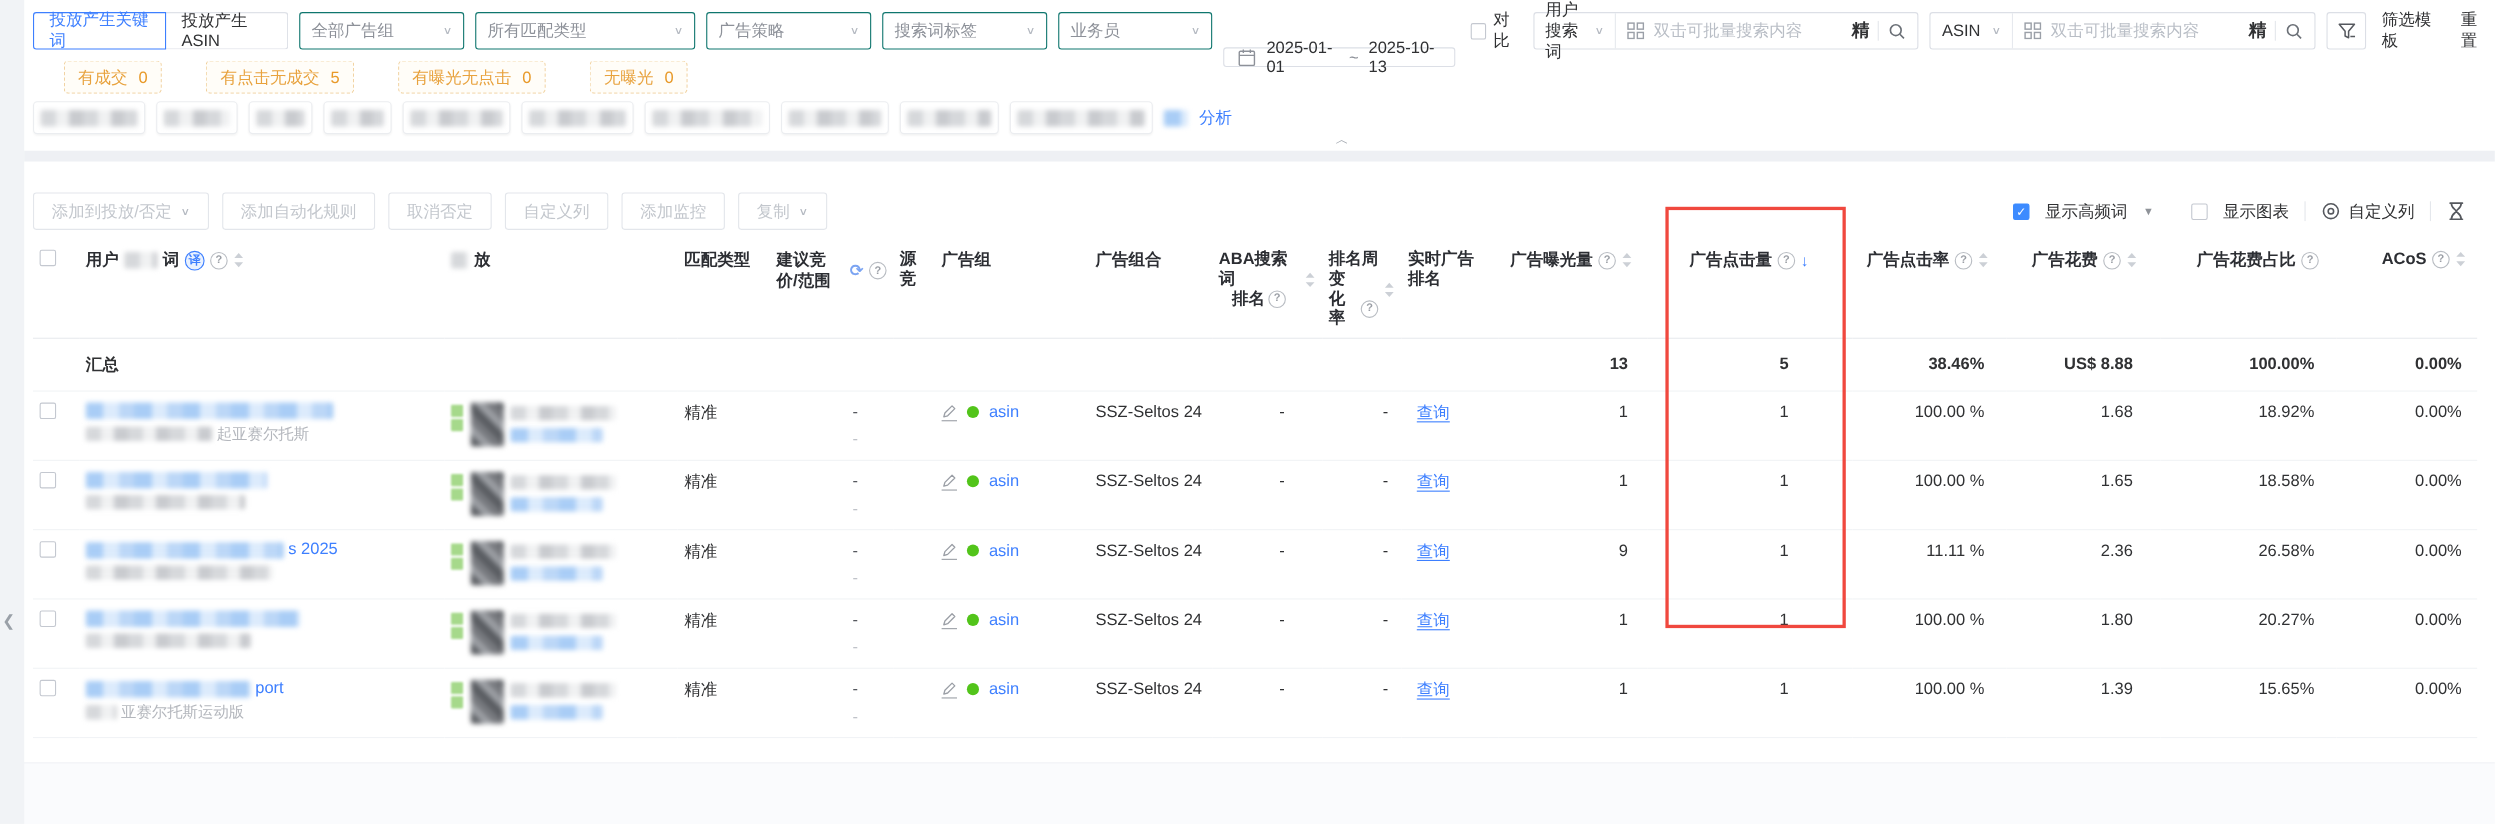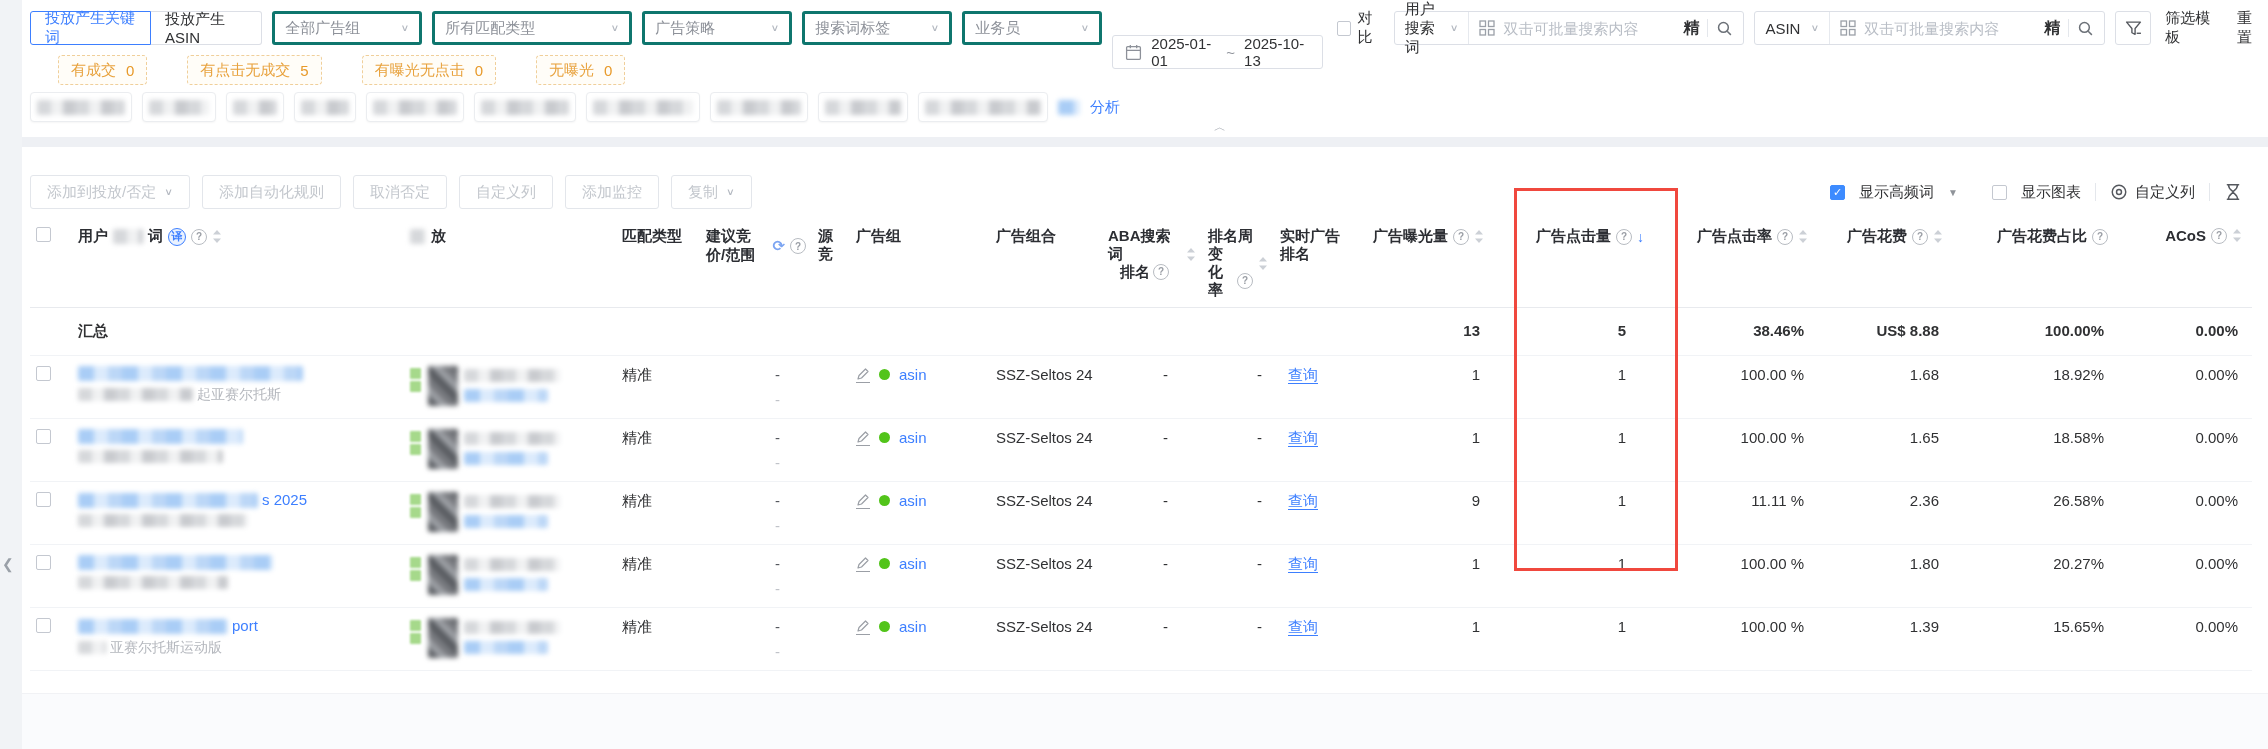--- a/index.html
+++ b/index.html
@@ -12,23 +12,23 @@
   
   .fbar { padding:10px 0 0 8px; background:#fff; }
   .frow { display:flex; align-items:center; gap:10px; }
   .frow1 { height:36px; }
   .tabgrp { display:flex; }
   .tab { height:34px; padding:0 14px; display:flex; align-items:center; font-size:15px;
     border:1px solid #dcdfe6; background:#fff; cursor:pointer; }
   .tab.active { border:1px solid #3d7fff; color:#3d7fff; border-radius:3px 0 0 3px; z-index:2; }
   .tab.plain { border-left:none; border-radius:0 3px 3px 0; color:#303133; }
   .sel { height:34px; min-width:150px; padding:0 10px; display:flex; align-items:center; justify-content:space-between;
-    border:3px solid #0f766e; border-radius:3px; font-size:15px; color:#8d9199; background:#fff; cursor:pointer; gap:14px;}
+    border:1px solid #0f766e; border-radius:3px; font-size:15px; color:#8d9199; background:#fff; cursor:pointer; gap:14px;}
   .caret { color:#b3b8c0; font-size:12px; transform:scaleY(.8); }
-  .datebox { height:34px; border:1px solid #dcdfe6; border-radius:3px; display:flex; align-items:center;
+  .datebox { height:18px; border:1px solid #dcdfe6; border-radius:3px; display:flex; align-items:center;
     padding:0 12px; gap:9px; font-size:15px; color:#303133; background:#fff; cursor:pointer;margin-top:48px;}
   .cmp { display:flex; align-items:center; gap:7px; font-size:15px; color:#303133; margin-left:4px; cursor:pointer;}
   .cb { width:15px; height:15px; border:1px solid #c4c8d0; border-radius:2px; background:#fff; display:inline-flex;
     align-items:center; justify-content:center; }
   .cb.on { background:#3d8bff; border-color:#3d8bff; color:#fff; font-size:11px; }
   .srchgrp { display:flex; align-items:center; height:34px; border:1px solid #dcdfe6; border-radius:3px; background:#fff; }
   .srchsel { display:flex; align-items:center; gap:10px; padding:0 10px; font-size:15px; color:#303133;
     border-right:1px solid #e6e9ee; height:100%; cursor:pointer; }
   .srchin { display:flex; align-items:center; gap:8px; padding:0 10px; }
   .srchin input { border:none; outline:none; font-size:15px; width:172px; color:#303133; }

